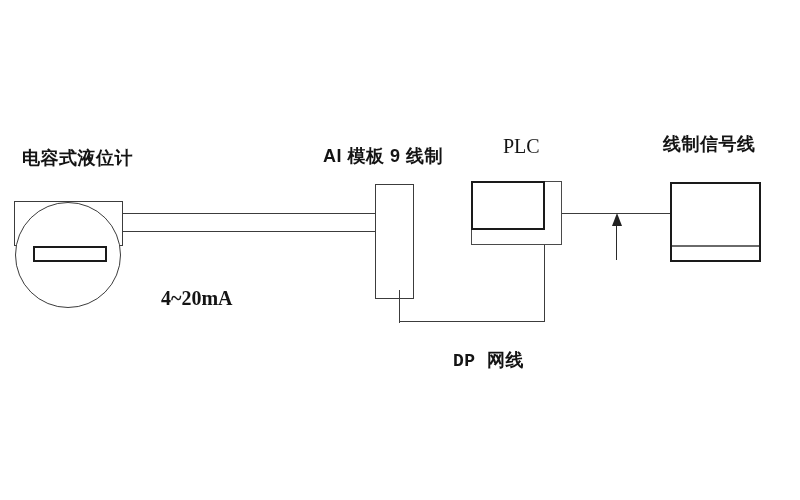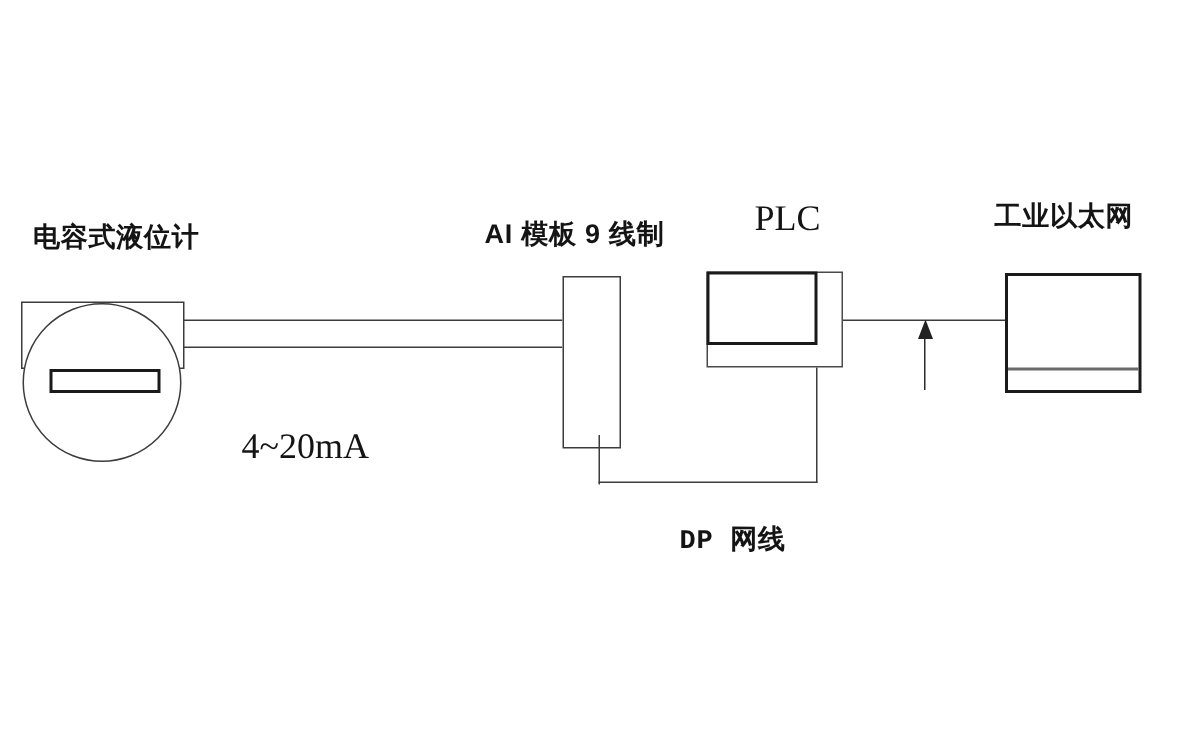--- a/index.html
+++ b/index.html
@@ -64,21 +64,21 @@
   .cjk {
     font-family: "Liberation Sans", sans-serif;
     font-weight: bold;
     font-size: 18px;
     line-height: 24px;
     letter-spacing: 0.5px;
   }
   .latin {
     font-family: "Liberation Serif", serif;
     font-weight: normal;
-    font-size: 24px;
+    font-size: 20px;
     line-height: 23px;
   }
   .plc-inner-divider {
     position: absolute;
     left: 0;
     top: 61px;
     width: 100%;
     border-top: 2px solid #6a6a6a;
   }
 </style>
@@ -90,35 +90,35 @@
   <div class="lbl cjk" style="left:22px; top:146px;">电容式液位计</div>
 
   <div>
     <div class="shape" style="left:14px; top:201px; width:109px; height:45px;"></div>
     <div class="shape circle fill-white" style="left:15px; top:202px; width:106px; height:106px;"></div>
     <div class="shape thick fill-white" style="left:33px; top:246px; width:74px; height:16px;"></div>
   </div>
 
   <div class="cable-2wire" style="left:122px; top:213px; width:253px; height:19px;"></div>
 
-  <div class="lbl latin" style="left:161px; top:287px;">4~20mA</div>
+  <div class="lbl latin" style="left:161px; top:287px;font-weight:bold;">4~20mA</div>
 
   <div class="lbl cjk" style="left:323px; top:144px;">AI 模板 9 线制</div>
   <div class="shape fill-white" style="left:375px; top:184px; width:39px; height:115px;"></div>
 
   <div class="vline" style="left:399px; top:290px; height:33px;"></div>
   <div class="elbow-rb" style="left:399px; top:245px; width:146px; height:77px;"></div>
   <div class="lbl cjk" style="left:453px; top:349px;font-family:Liberation Mono, monospace;">DP 网线</div>
 
   <div class="lbl latin" style="left:503px; top:135px;">PLC</div>
   <div class="shape" style="left:471px; top:181px; width:91px; height:64px; border-color:#4a4a4a;"></div>
   <div class="shape thick" style="left:471px; top:181px; width:74px; height:49px;"></div>
 
   <div class="hline" style="left:562px; top:213px; width:108px;"></div>
   <div class="vline" style="left:616px; top:226px; height:34px; border-color:#2a2a2a;"></div>
   <div class="arrowhead-up" style="left:612px; top:213px;"></div>
 
-  <div class="lbl cjk" style="left:663px; top:132px;">工业以太网</div>
+  <div class="lbl cjk" style="left:663px; top:132px;">线制信号线</div>
   <div class="shape thick fill-white" style="left:670px; top:182px; width:91px; height:80px;">
     <div class="plc-inner-divider"></div>
   </div>
 
 </div>
 
 </body></html>

